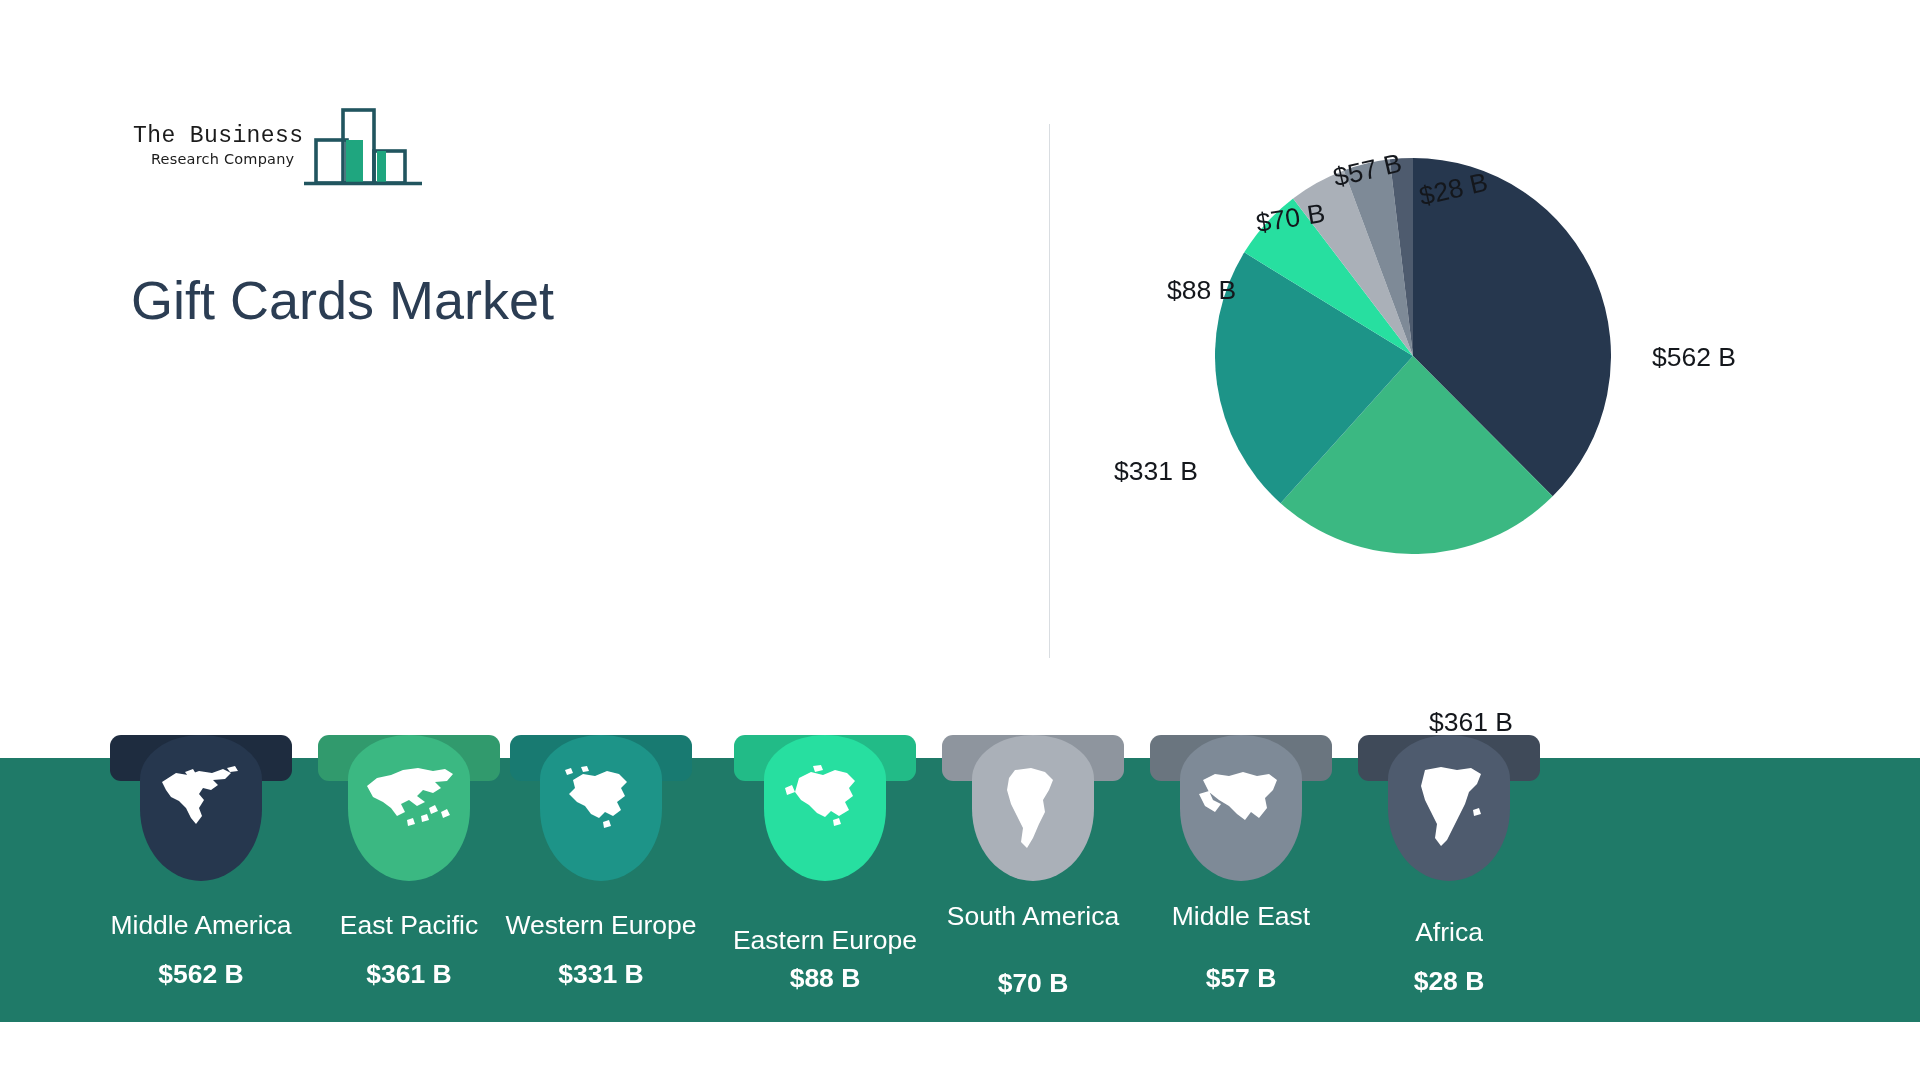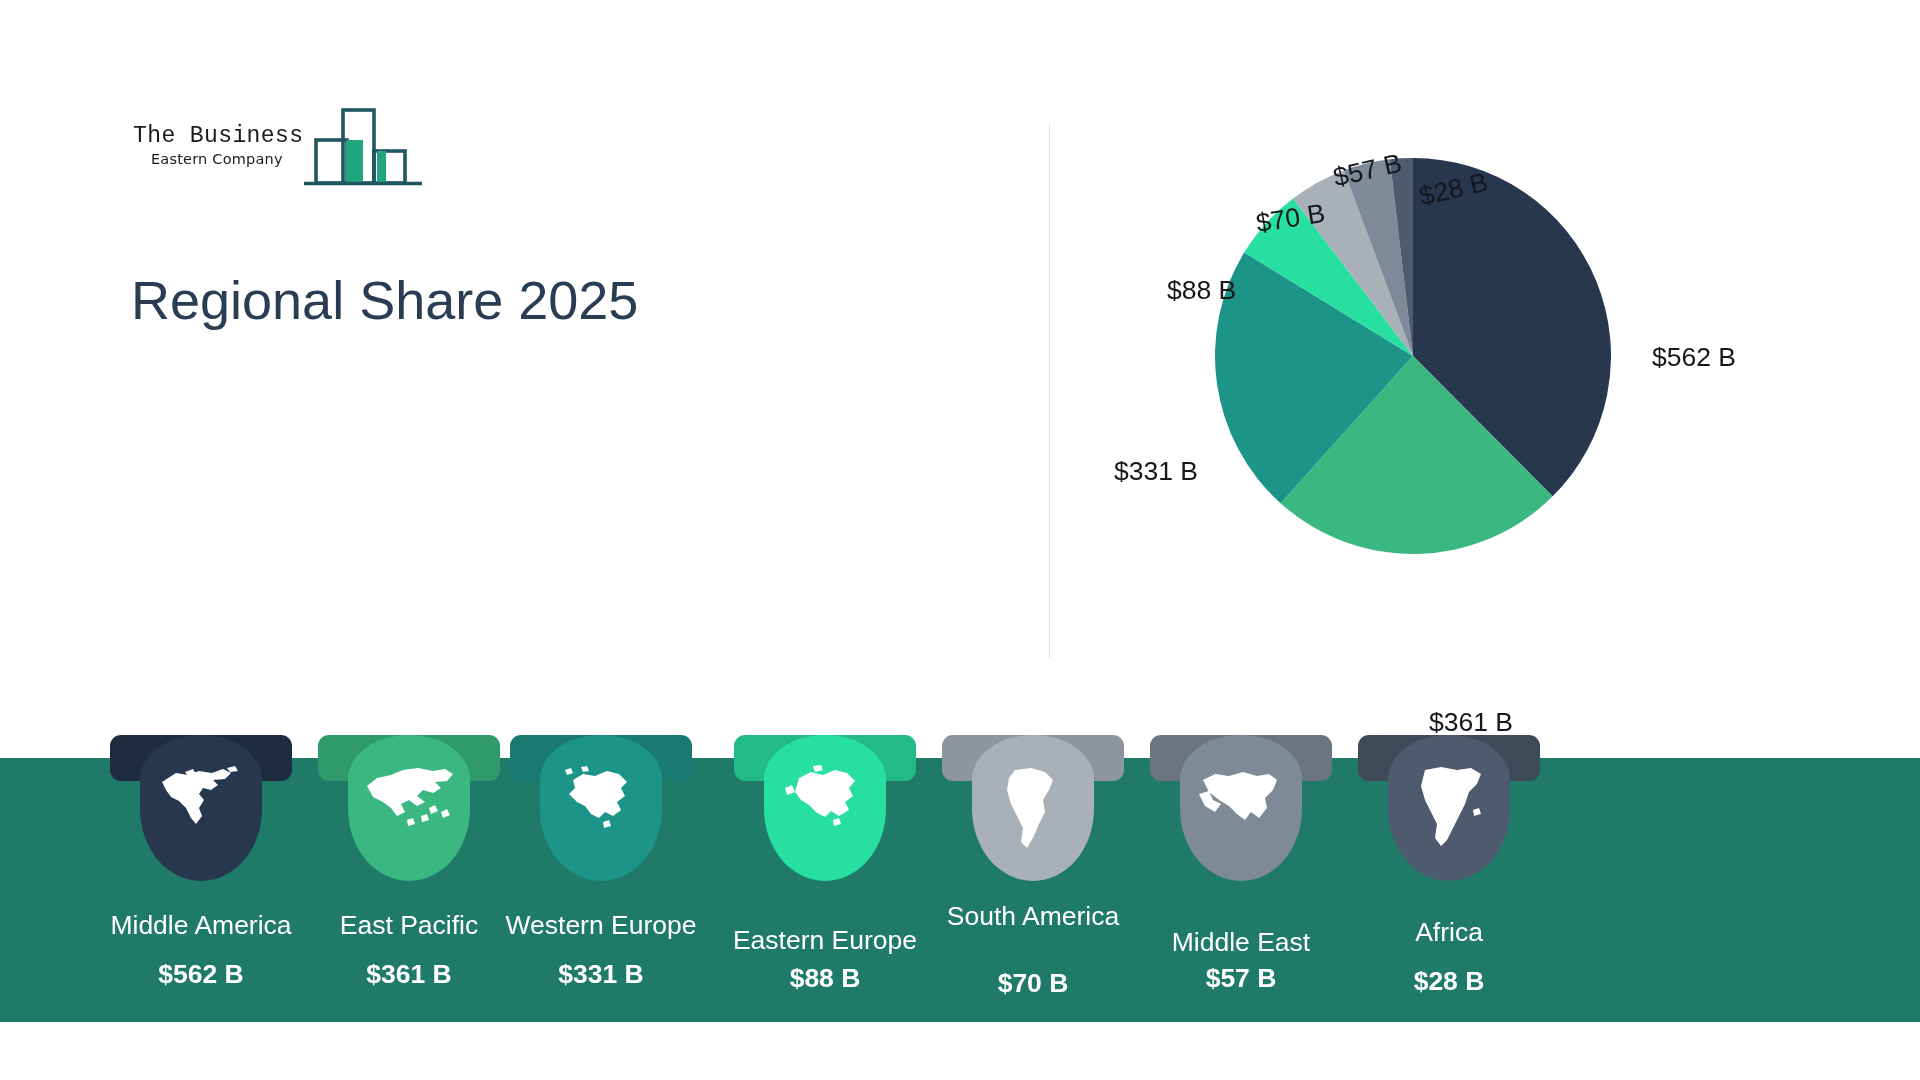--- a/index.html
+++ b/index.html
@@ -60,38 +60,38 @@
     position:absolute;left:-18px;top:200px;width:218px;text-align:center;
     color:#ffffff;font-size:26.5px;font-weight:bold;line-height:1.1;white-space:nowrap;
   }
 </style>
 </head>
 <body>
 
 <div class="logo">
   <div class="logo-text">
     <div class="logo-line1">The Business</div>
-    <div class="logo-line2">Eastern Company</div>
+    <div class="logo-line2">Research Company</div>
   </div>
   <div class="logo-mark">
     <svg width="120" height="84" viewBox="0 0 120 84">
       <g fill="none" stroke="#21555f" stroke-width="3.6">
         <rect x="13" y="37" width="31" height="43"></rect>
         <rect x="40" y="7" width="31" height="73"></rect>
         <rect x="71" y="48" width="31" height="32"></rect>
       </g>
       <rect x="43" y="37" width="17" height="43" fill="#1fa67f"></rect>
       <rect x="74" y="48" width="9" height="32" fill="#1fa67f"></rect>
       <line x1="1" y1="80.5" x2="119" y2="80.5" stroke="#21555f" stroke-width="3.6"></line>
     </svg>
   </div>
 </div>
 
 <div class="headline">
-  <div>Regional Share 2025</div>
+  <div>Gift Cards Market</div>
 </div>
 
 <div class="divider"></div>
 
 <div class="pie-wrap">
   <svg class="pie-svg" id="pie-svg" width="396" height="396" viewBox="0 0 396 396">
       <path d="M 198 198 L 198.00 0.00 A 198 198 0 0 1 337.64 338.37 Z" fill="#26374e"></path>
       <path d="M 198 198 L 337.64 338.37 A 198 198 0 0 1 65.60 345.23 Z" fill="#3bb882"></path>
       <path d="M 198 198 L 65.60 345.23 A 198 198 0 0 1 29.29 94.36 Z" fill="#1d9488"></path>
       <path d="M 198 198 L 29.29 94.36 A 198 198 0 0 1 78.08 40.44 Z" fill="#27dfa0"></path>
@@ -160,21 +160,21 @@
       <div class="card-name" style="top: 144px;">South America</div>
       <div class="card-value" style="top: 211px;">$70 B</div>
     </div>
     <div class="card" style="left: 1150px;">
       <div class="tab-shoulder" style="background: rgb(106, 117, 127);"></div>
       <div class="shield" style="background: rgb(126, 138, 151);">
         <svg width="92" height="88" viewBox="0 0 92 88">
           <path d="M8 16 L20 10 L34 12 L48 8 L62 12 L74 10 L82 16 L78 26 L70 34 L72 44 L64 54 L56 48 L50 56 L42 50 L34 42 L24 36 L14 28 Z M4 30 L14 27 L18 36 L26 40 L20 48 L10 42 Z" fill="#ffffff"></path>
         </svg>
       </div>
-      <div class="card-name" style="top: 170px; text-align: center;">Middle East</div>
+      <div class="card-name" style="top: 144px; text-align: center;">Middle East</div>
       <div class="card-value" style="top: 206px;">$57 B</div>
     </div>
     <div class="card" style="left: 1358px;">
       <div class="tab-shoulder" style="background: rgb(63, 74, 89);"></div>
       <div class="shield" style="background: rgb(78, 91, 110);">
         <svg width="92" height="88" viewBox="0 0 92 88">
           <path d="M22 6 L38 3 L54 6 L68 4 L78 10 L74 20 L66 28 L62 40 L56 52 L50 64 L44 76 L38 82 L32 74 L34 60 L28 48 L22 36 L18 22 Z M70 46 L76 44 L78 50 L71 52 Z" fill="#ffffff"></path>
         </svg>
       </div>
       <div class="card-name" style="top: 160px;">Africa</div>

